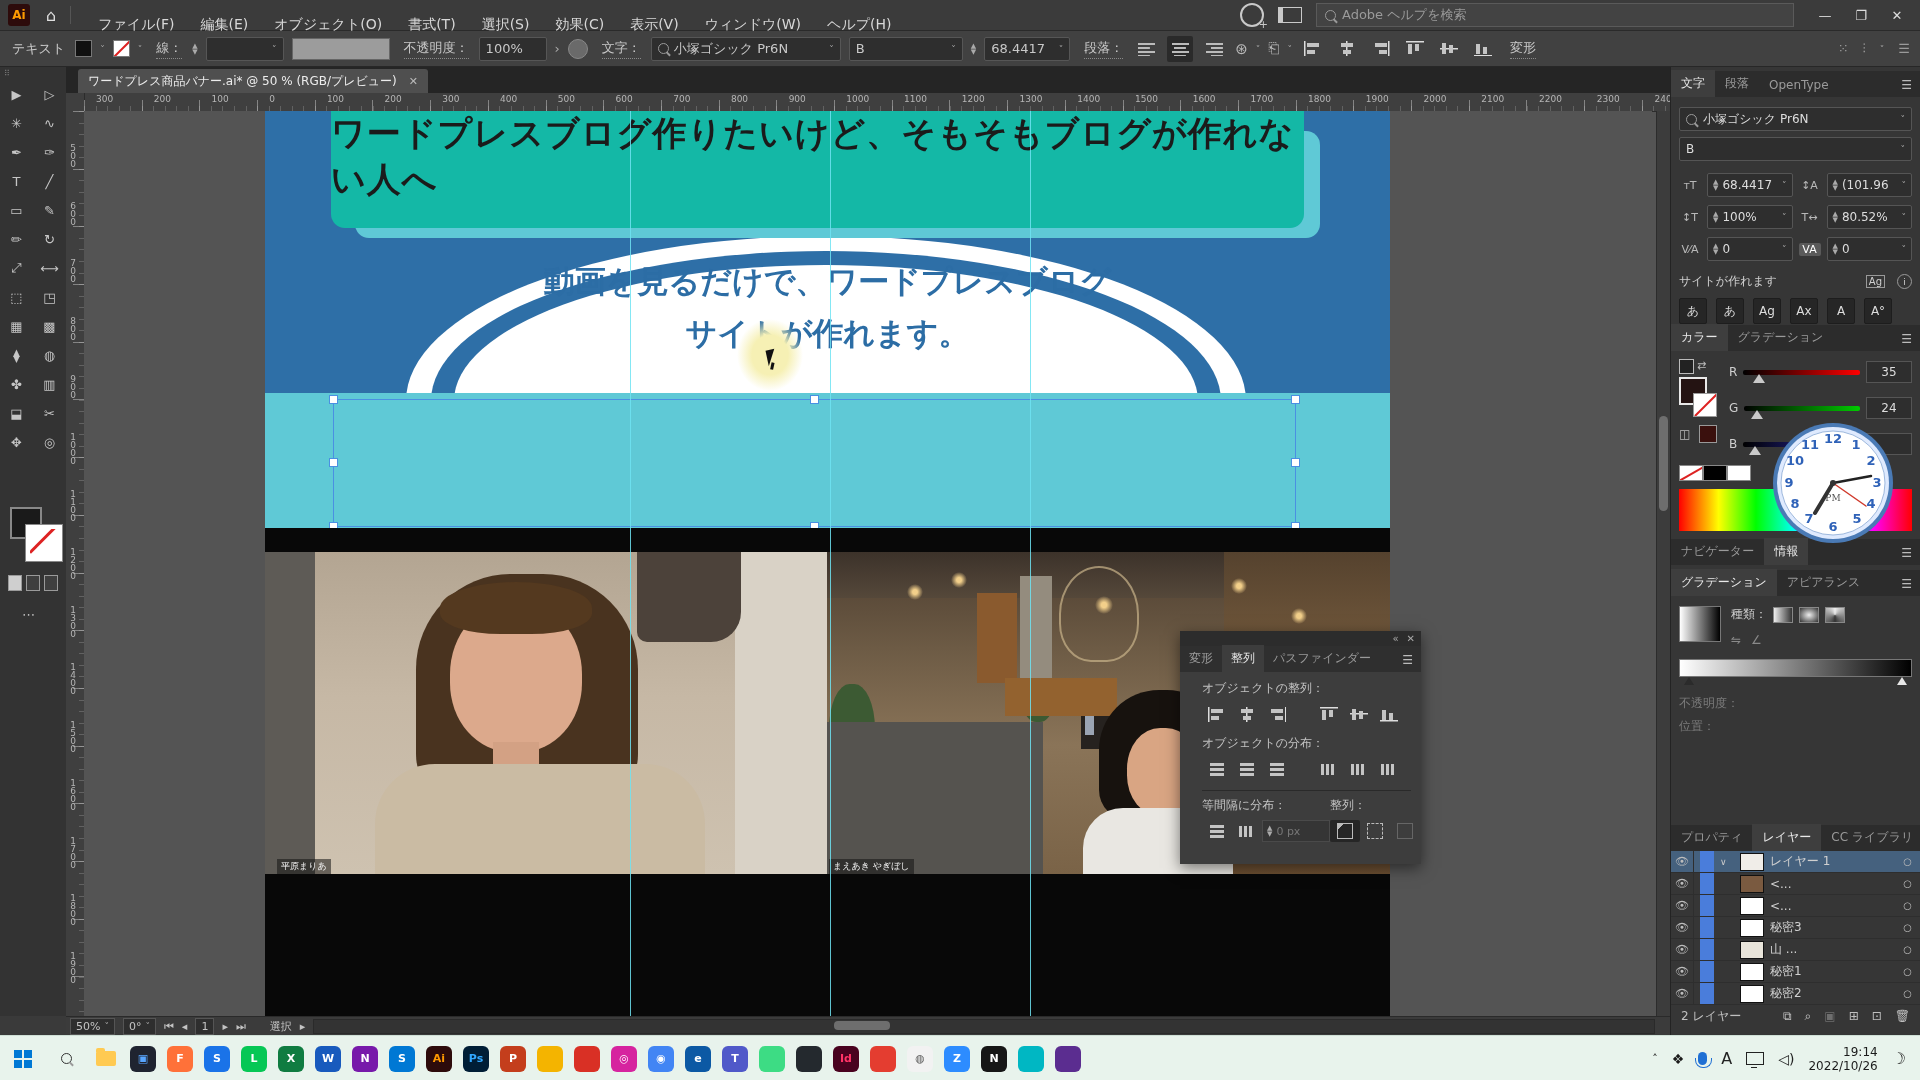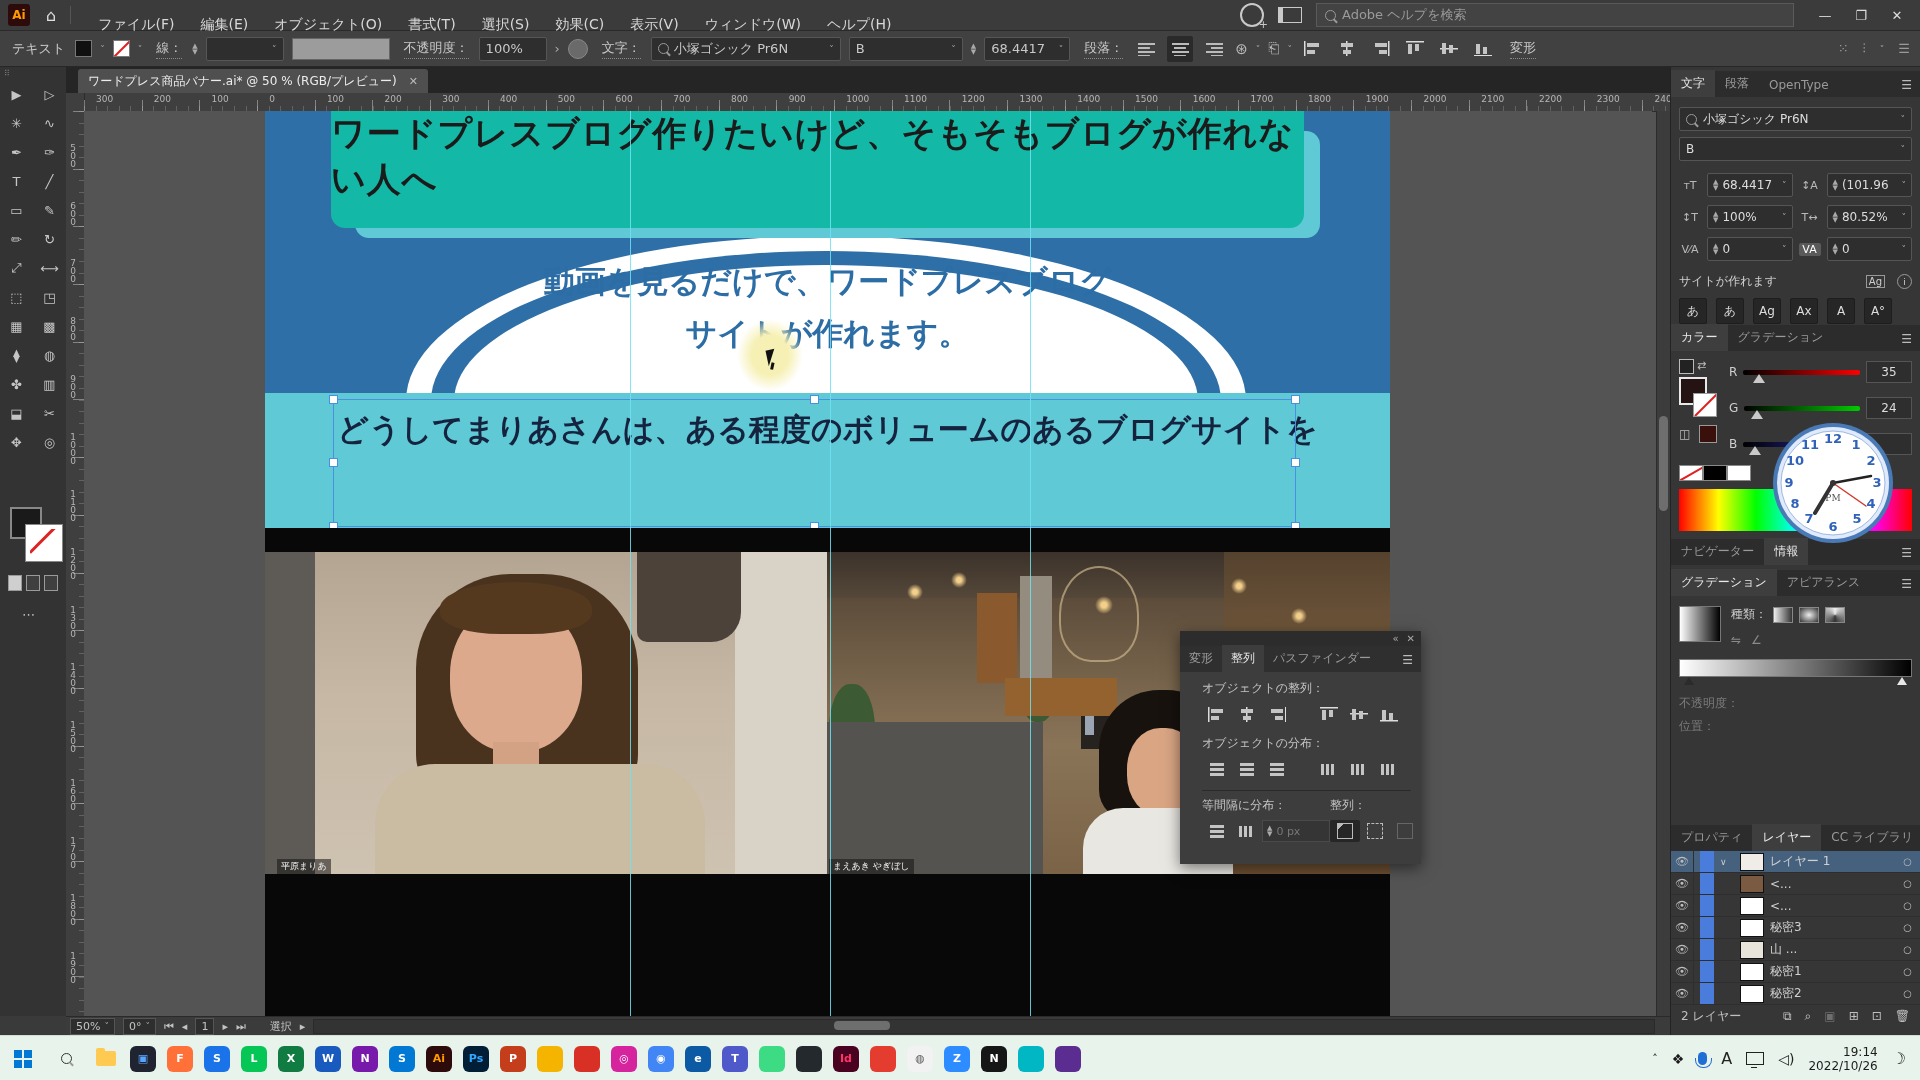--- a/index.html
+++ b/index.html
@@ -474,21 +474,20 @@
           <div class="headline-shadow"></div>
           <div class="headline-box">
             <span class="headline">ワードプレスブログ作りたいけど、そもそもブログが作れない人へ</span>
           </div>
           <div class="circ-text" style="top:164px;"><span>動画を見るだけで、ワードプレスブログ</span></div>
           <div class="circ-text" style="top:216px;"><span>サイトが作れます。</span></div>
           <div class="hl-blob"></div>
           <div class="cursor"></div>
 
           <div class="sec-teal"></div>
-          <div class="teal-text" style="top:312px;"><span>どうしてまりあさんは、ある程度のボリュームのあるブログサイトを</span></div>
 
           <div class="sel-rect"></div>
           <div class="handle" style="left:64px;top:298px;"></div>
           <div class="handle" style="left:545px;top:298px;"></div>
           <div class="handle" style="left:1026px;top:298px;"></div>
           <div class="handle" style="left:64px;top:361px;"></div>
           <div class="handle" style="left:1026px;top:361px;"></div>
           <div class="handle" style="left:64px;top:425px;"></div>
           <div class="handle" style="left:545px;top:425px;"></div>
           <div class="handle" style="left:1026px;top:425px;"></div>

